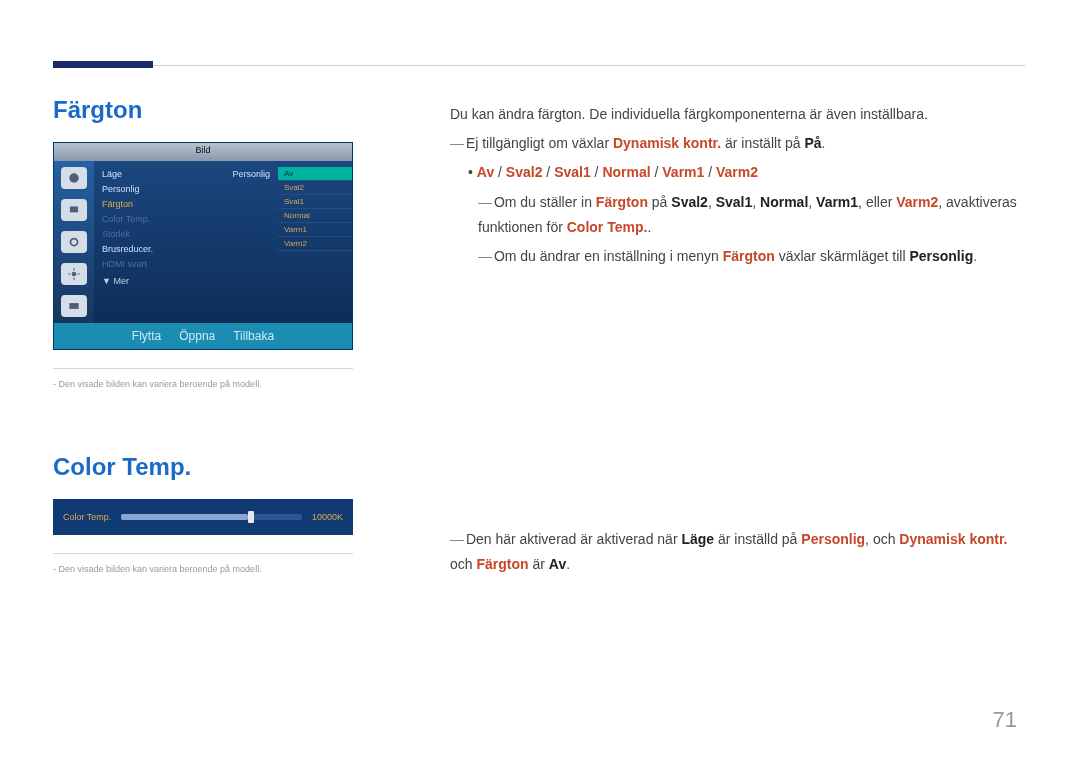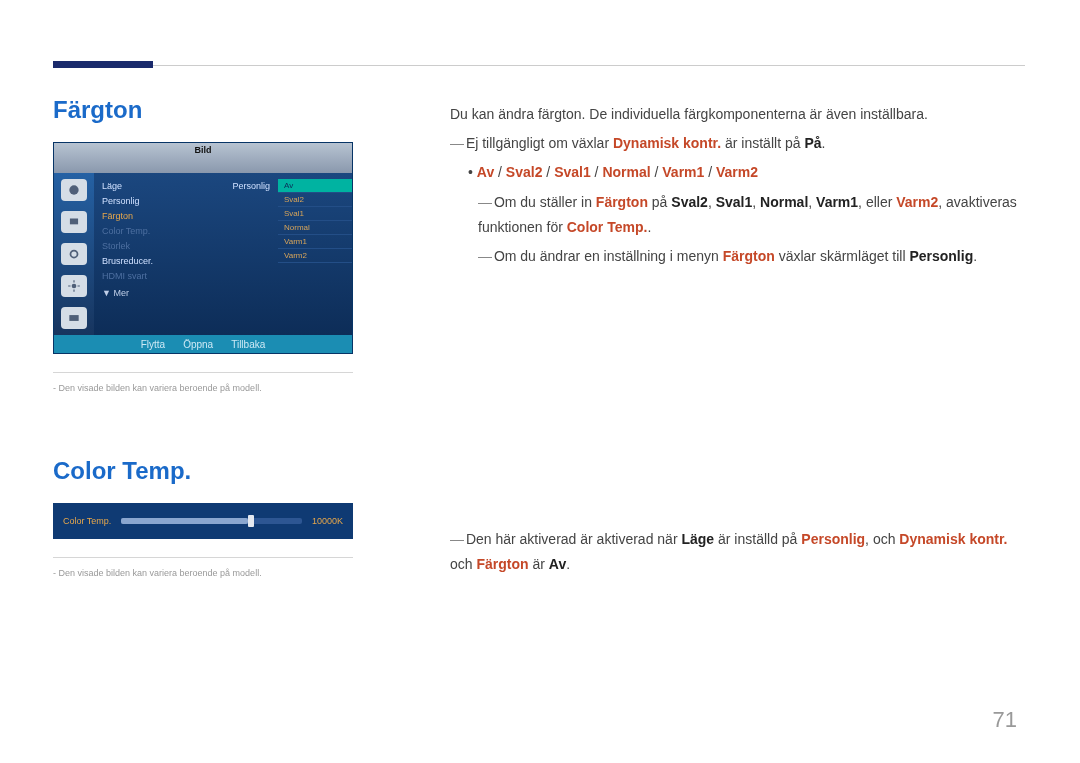--- a/index.html
+++ b/index.html
@@ -42,25 +42,25 @@
     font-weight: bold;
     margin-bottom: 18px;
   }
   .osd-menu {
     width: 300px;
     background: #0b2a57;
     border: 1px solid #073466;
     font-size: 9px;
   }
   .osd-titlebar {
-    height: 30px;
+    height: 18px;
     background: linear-gradient(#b7c3d1, #8a98ad);
     text-align: center;
     color: #111;
-    font-weight: bold;
+    font-weight: normal;
     line-height: 14px;
   }
   .osd-body {
     display: flex;
   }
   .osd-icons {
     width: 40px;
     background: linear-gradient(#2561a4, #17355f);
     padding: 6px 0;
     display: flex;
@@ -95,28 +95,28 @@
     font-size: 8px;
     color: #d6a45a;
     padding: 2px 6px;
     border-bottom: 1px solid #234e87;
   }
   .osd-opt.sel {
     background: #00b3a1;
     color: #0b2a57;
   }
   .osd-foot {
-    height: 18px;
+    height: 26px;
     background: #1b8db3;
     display: flex;
     gap: 18px;
     align-items: center;
     justify-content: center;
     color: #cde9f5;
-    font-size: 10px;
+    font-size: 12px;
   }
   .caption-rule {
     border-top: 1px solid #d6d6d6;
     margin: 18px 0 10px 0;
   }
   .caption {
     font-size: 9px;
     color: #999;
   }
   .caption::before { content: "- "; }

